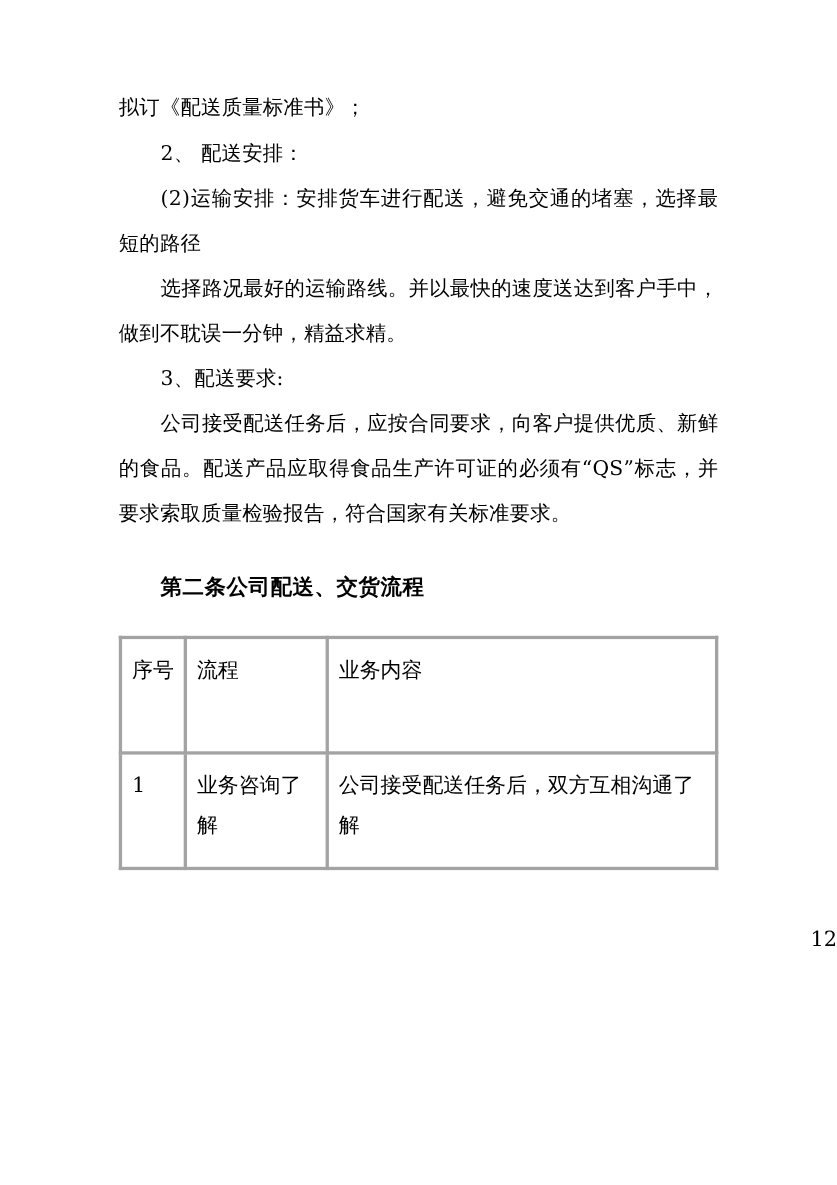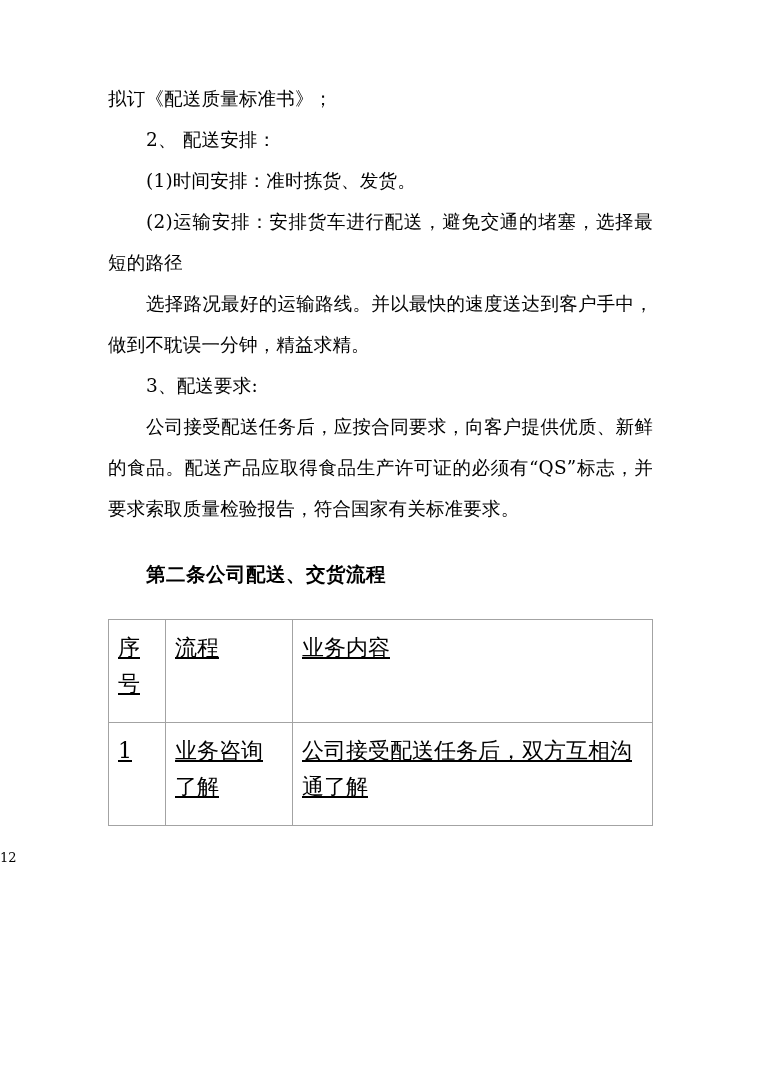--- a/index.html
+++ b/index.html
@@ -46,51 +46,49 @@
     text-indent: 38px;
     letter-spacing: 0.5px;
   }
   table.flow-table {
     border-collapse: collapse;
     width: 100%;
     margin-top: 24px;
     table-layout: fixed;
   }
   table.flow-table td {
-    border: 1px solid #a3a3a3;
+    border: 3px solid #a3a3a3;
     padding: 10px 9px 12px 9px;
-    font-size: 22px;
+    font-size: 19px;
     line-height: 36px;
     vertical-align: top;
-    text-decoration: underline;
   }
   td.col-no { width: 38px; }
   td.col-step { width: 108px; }
   td.col-content { width: auto; }
   .row-header td { height: 80px; }
   .row-body td { height: 80px; }
   .page-number {
     position: absolute;
     left: 0;
     right: 0;
     bottom: 28px;
-    text-align: left;
-    font-size: 13px;
+    text-align: right;
+    font-size: 19px;
     font-family: "DejaVu Serif", "Liberation Serif", serif;
   }
 </style>
 </head>
 <body>
 
 <div class="page">
 
   <div class="body-text">
     <p class="para">拟订《配送质量标准书》；</p>
     <p class="para indent">2、 配送安排：</p>
-    <p class="para indent">(1)时间安排：准时拣货、发货。</p>
     <p class="para indent">(2)运输安排：安排货车进行配送，避免交通的堵塞，选择最短的路径</p>
     <p class="para indent">选择路况最好的运输路线。并以最快的速度送达到客户手中，做到不耽误一分钟，精益求精。</p>
     <p class="para indent">3、配送要求:</p>
     <p class="para indent">公司接受配送任务后，应按合同要求，向客户提供优质、新鲜的食品。配送产品应取得食品生产许可证的必须有“QS”标志，并要求索取质量检验报告，符合国家有关标准要求。</p>
   </div>
 
   <div class="section-title">第二条公司配送、交货流程</div>
 
   <table class="flow-table">
     <tbody>

